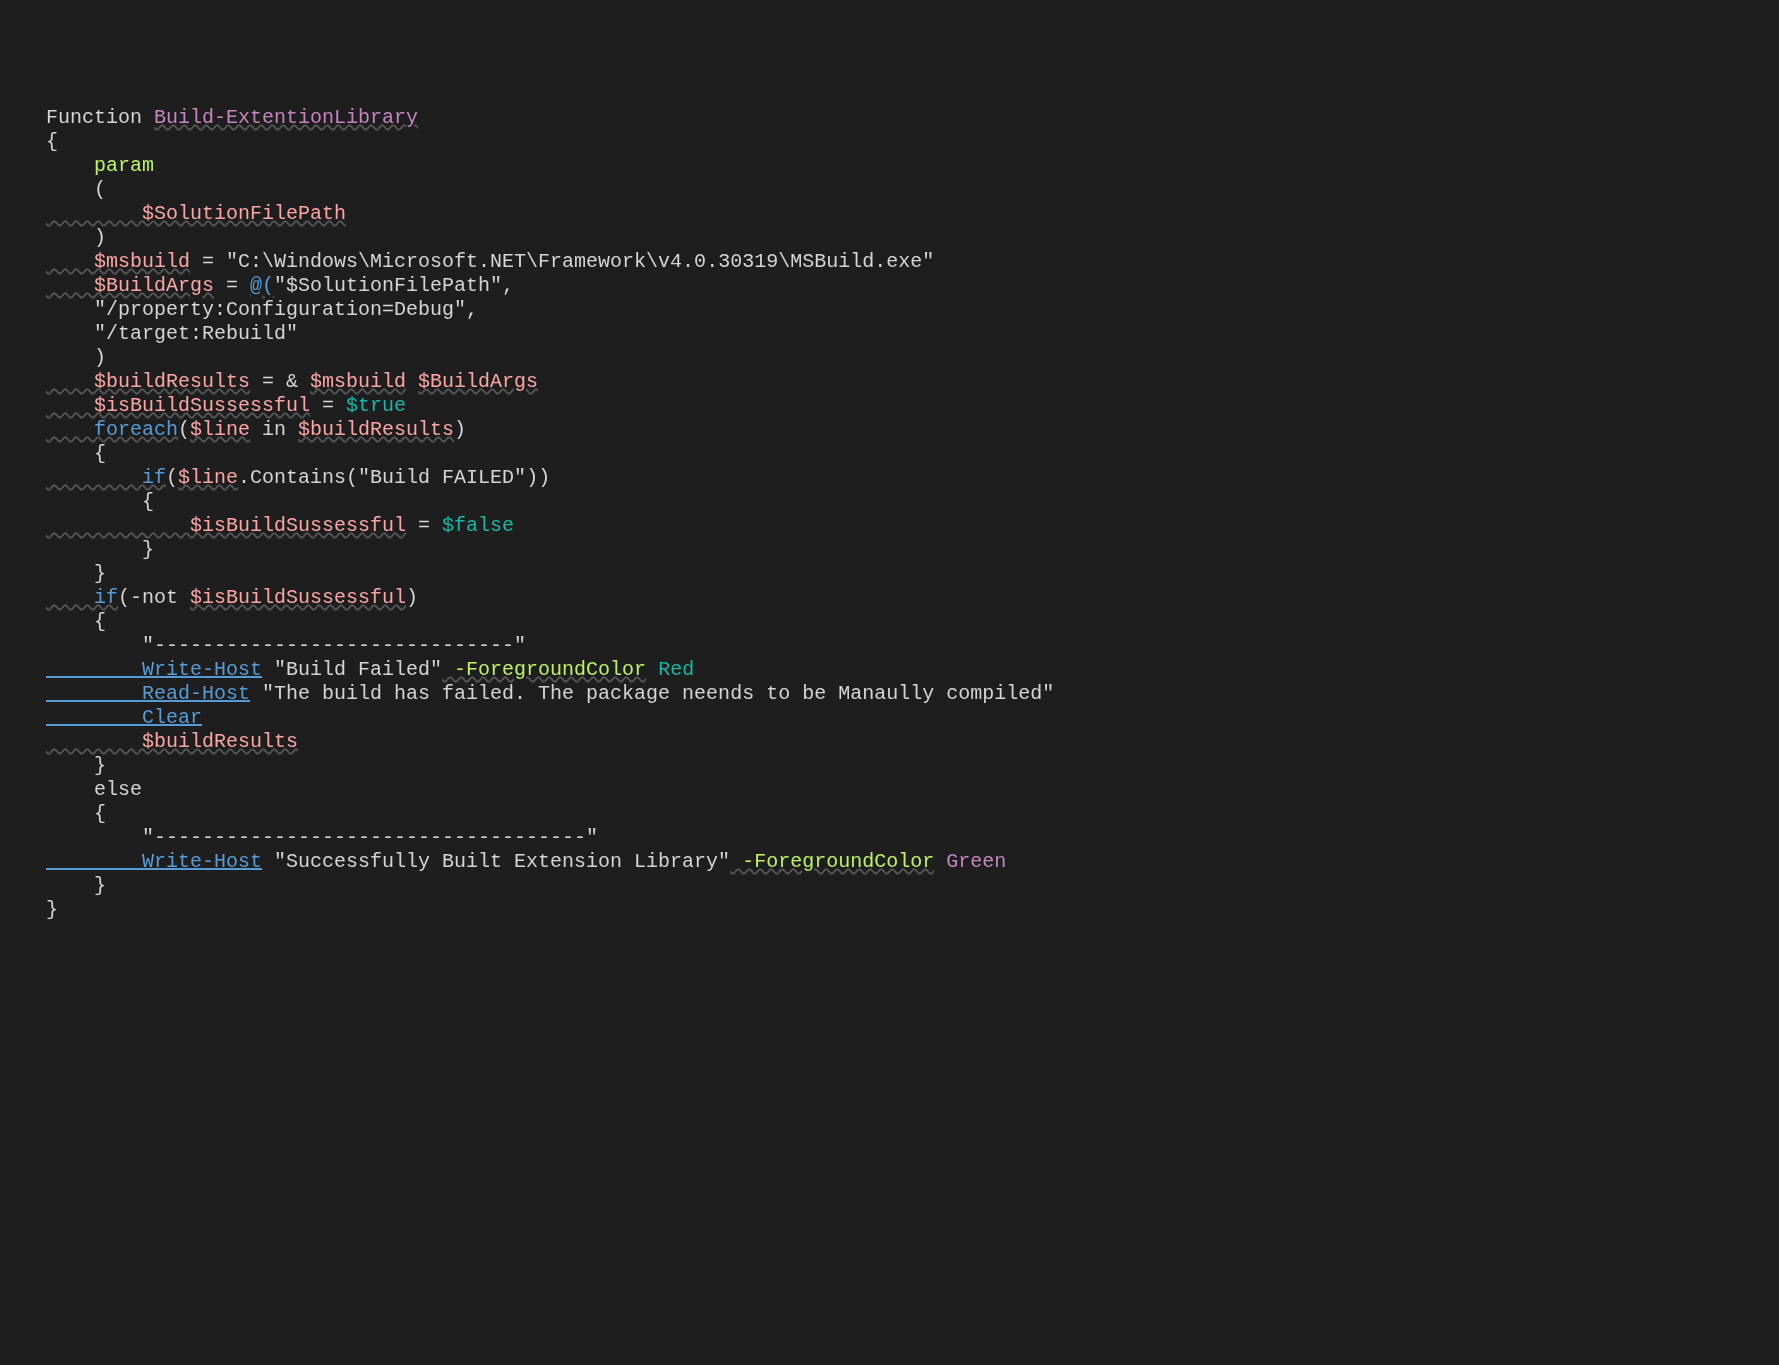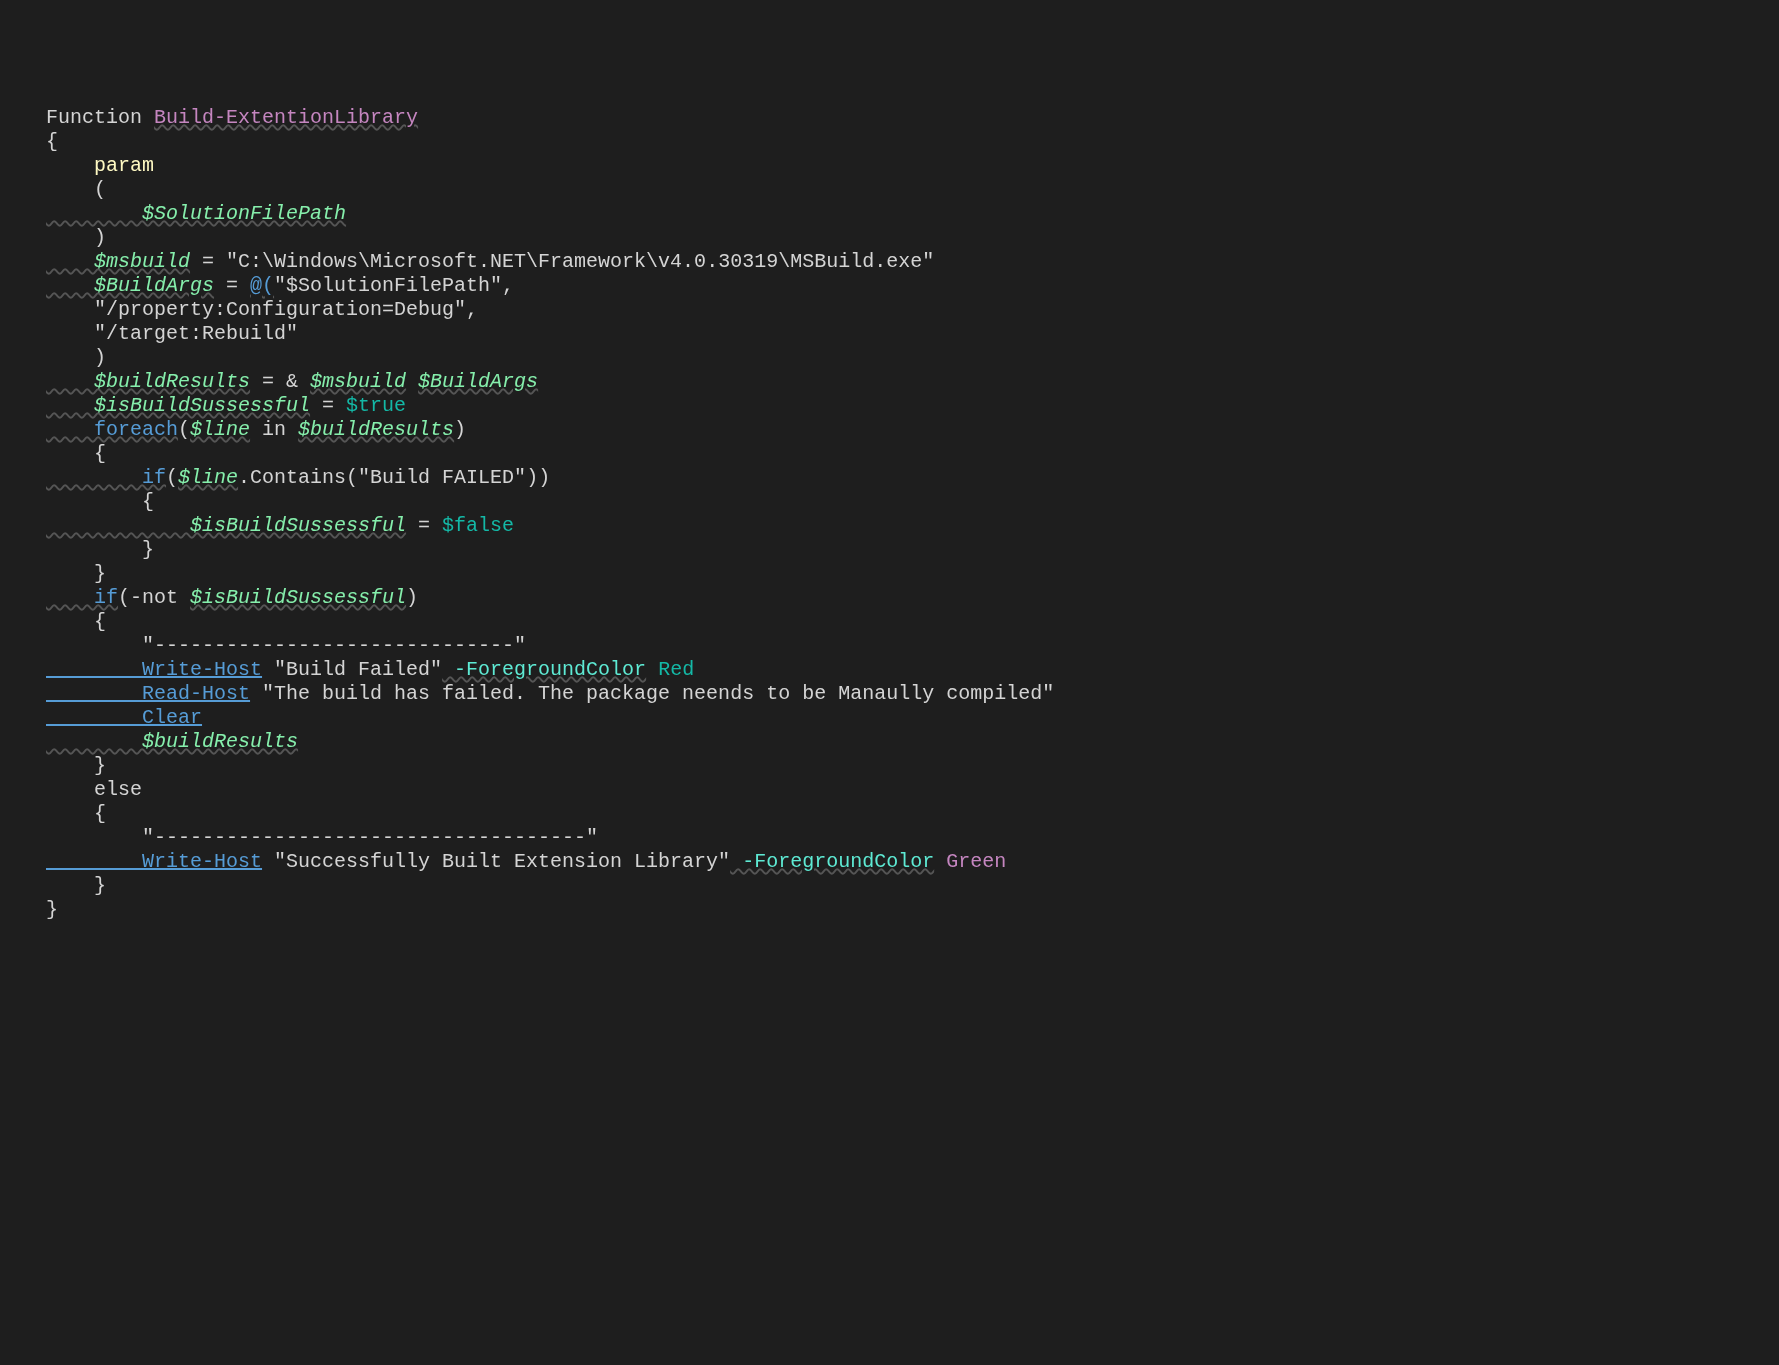--- a/index.html
+++ b/index.html
@@ -5,28 +5,28 @@
     body {
       margin: 0;
       padding: 10px;
       background-color: #1e1e1e;
       font-family: 'Consolas', 'Courier New', monospace;
       font-size: 20px;
       line-height: 1.2;
       color: #d4d4d4;
       white-space: pre;
     }
-    .keyword { color: #fef9c3; }
+    .keyword { color: #bef264; }
     .function-name { color: #c586c0; }
-    .variable-underline { color: #86efac; text-decoration: underline; text-decoration-style: wavy; text-decoration-color: #555; font-style: italic; }
+    .variable-underline { color: #fca5a5; text-decoration: underline; text-decoration-style: wavy; text-decoration-color: #555; }
     .string { color: #d4d4d4; }
     .cmdlet { color: #569cd6; text-decoration: underline; }
     .cmdlet-underline { color: #569cd6; text-decoration: underline; text-decoration-style: wavy; text-decoration-color: #555; }
     .boolean { color: #14b8a6; }
-    .param-flag { color: #5eead4; text-align: center; }
+    .param-flag { color: #bef264; text-align: center; }
     .color-red { color: #14b8a6; }
     .color-green { color: #c586c0; }
     .underline-wavy { text-decoration: underline; text-decoration-style: wavy; text-decoration-color: #555; }
     .code-line { display: block; margin-left: 36px; }
   </style>
 </head>
 <body>
 
 
 

